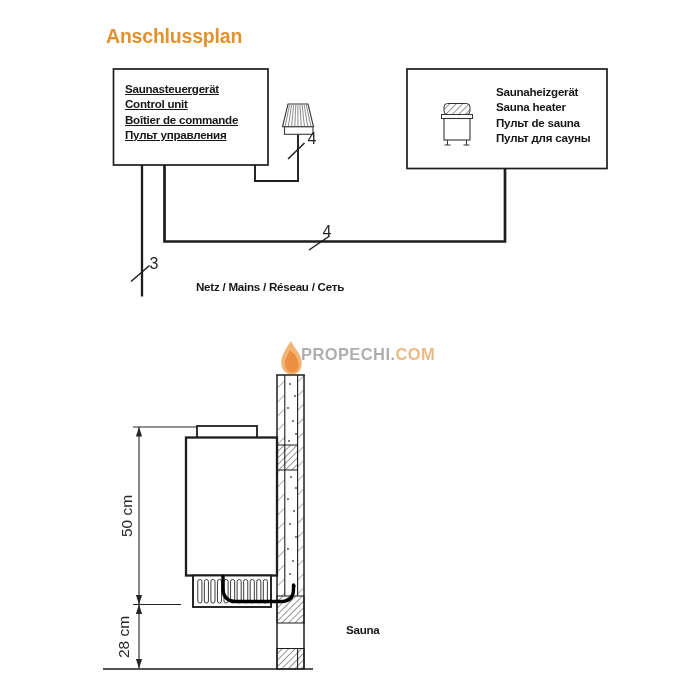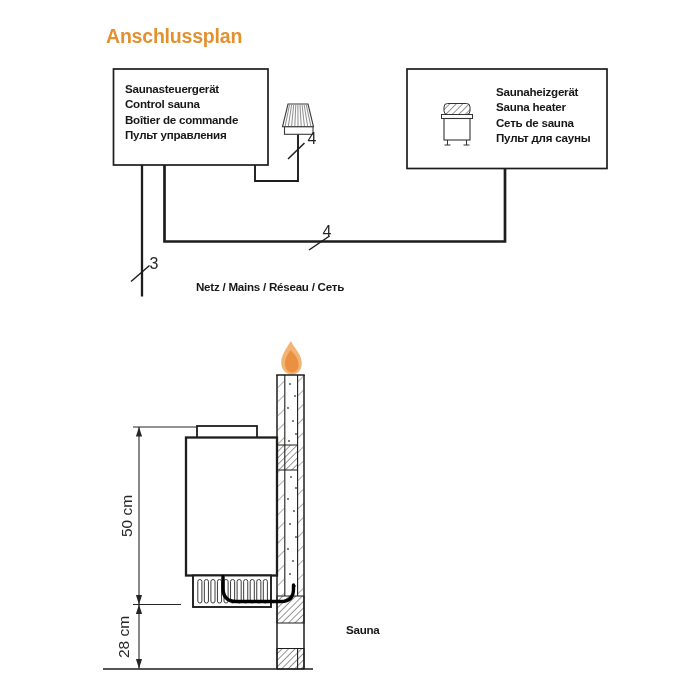--- a/index.html
+++ b/index.html
@@ -144,40 +144,43 @@
           <polygon points="139,604.5 135.9,595 142.1,595"></polygon>
           <polygon points="139,604.5 135.9,614 142.1,614"></polygon>
           <polygon points="139,668.5 135.9,659 142.1,659"></polygon>
         </g>
       </g>
     </g>
   </svg>
 
   <div class="lbl title" style="left:106px;top:25px;">Anschlussplan</div>
 
-  <div class="lbl boxtext" style="left:125px;top:81px;">
+  <div class="lbl boxtext" style="left:125px;top:81px;text-decoration:underline;">
     <div>Saunasteuergerät</div>
-    <div>Control sauna</div>
+    <div>Control unit</div>
     <div>Boîtier de commande</div>
     <div>Пульт управления</div>
   </div>
 
   <div class="lbl boxtext" style="left:496px;top:84px;">
     <div>Saunaheizgerät</div>
     <div>Sauna heater</div>
-    <div>Сеть de sauna</div>
+    <div>Пульт de sauna</div>
     <div>Пульт для сауны</div>
   </div>
 
   <div class="lbl num" style="left:149.5px;top:255px;">3</div>
   <div class="lbl num" style="left:307.5px;top:130px;">4</div>
   <div class="lbl num" style="left:322.5px;top:223px;">4</div>
 
   <div class="lbl small" style="left:158px;top:280px;">Netz / Mains / Réseau / Сеть</div>
 
 
+  <div class="wm">
+    <span class="g">PROPECHI.</span><span class="o">COM</span>
+  </div>
 
   <div class="lbl dim" style="left:127px;top:516px;">50 cm</div>
   <div class="lbl dim" style="left:124px;top:637px;">28 cm</div>
 
   <div class="lbl small" style="left:308px;top:623px;">Sauna</div>
 
 </div>
 
 </body></html>

